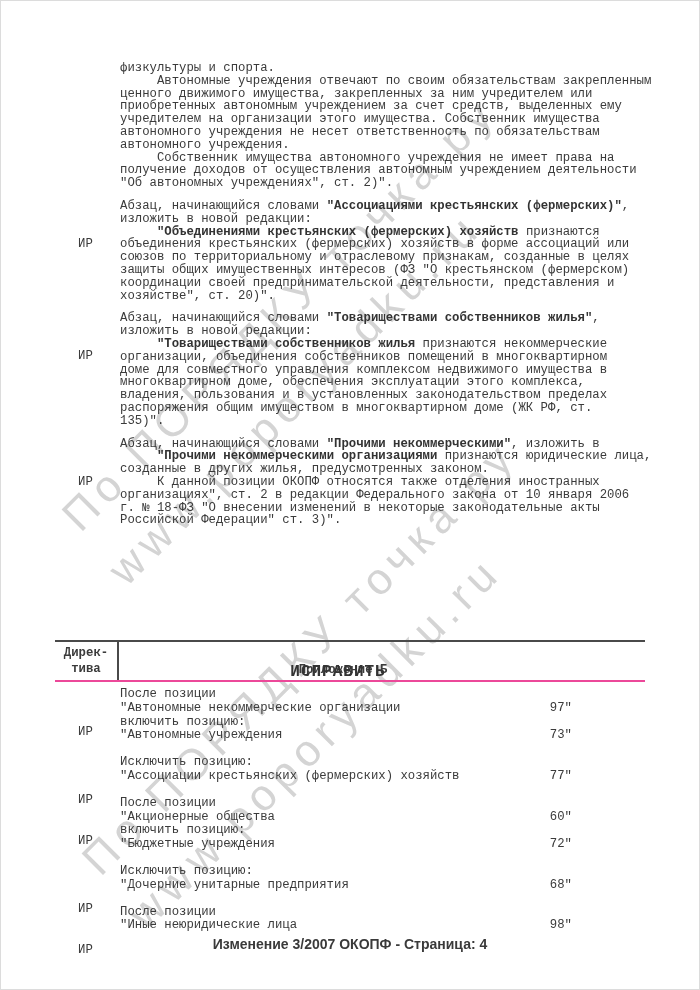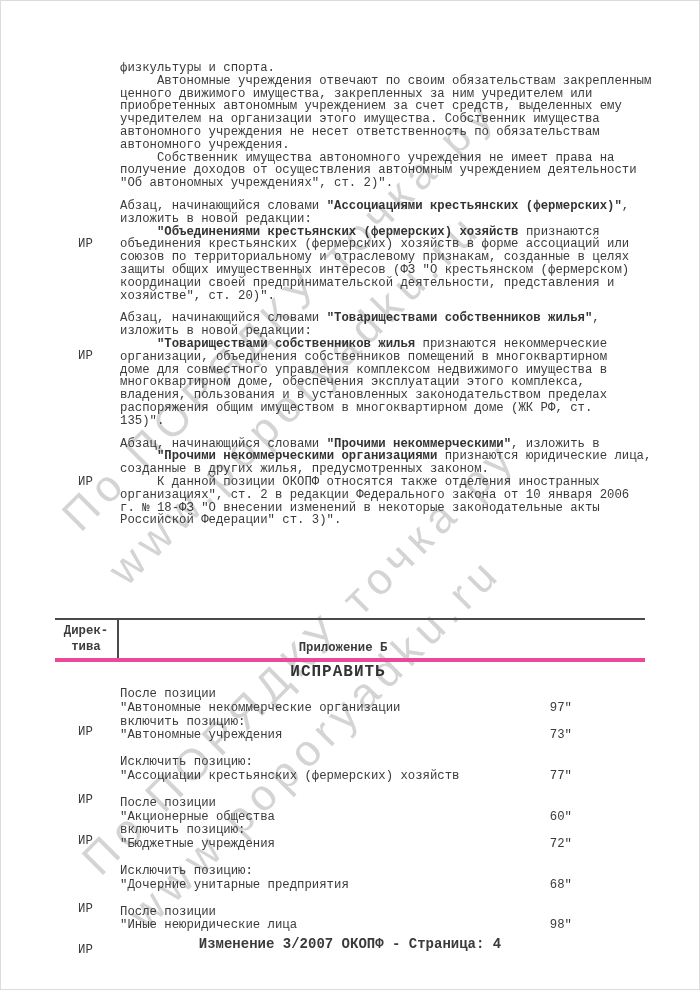--- a/index.html
+++ b/index.html
@@ -24,22 +24,22 @@
   .doc { position:absolute; left:0; top:62px; width:700px; z-index:1; }
   .block {
     position:relative; padding-left:120px; padding-right:40px;
     font-size:12.3px; line-height:12.8px; margin-bottom:10px;
   }
   .line { white-space:pre; }
   .line b { font-weight:bold; color:#333333; }
   .ir-label { position:absolute; left:78px; top:0;margin-top:38px; }
   
   .table-header {
-    position:absolute; left:55px; top:618px; width:590px; height:38px; z-index:1;
-    border-top:2px solid #4a4a4a; border-bottom:4px solid #ec4899;
+    position:absolute; left:55px; top:640px; width:590px; height:38px; z-index:1;
+    border-top:2px solid #4a4a4a; border-bottom:2px solid #ec4899;
     font-size:12.3px; font-weight:bold; color:#3b3b3b;
   }
   .th-divider { position:absolute; left:62px; top:0; bottom:0; width:2px; background:#4a4a4a; }
   .th-left {
     position:absolute; left:0; top:4px; width:62px; text-align:center;
     white-space:pre; line-height:15.5px;
   }
   .th-right { position:absolute; left:64px; right:78px; top:6px; text-align:center;margin-top:15px; }
   .action-label {
     position:absolute; left:112px; top:663px; width:452px; z-index:1;
@@ -49,21 +49,21 @@
   .rows { position:absolute; left:0; top:688px; width:700px; z-index:1; }
   .row {
     position:relative; padding-left:120px;
     font-size:12.3px; line-height:13.8px; margin-bottom:13px;
   }
   .row .line { position:relative; width:452px; white-space:pre; }
   .num { position:absolute; right:0; top:0; }
   
   .footer {
     position:absolute; left:0; top:936px; width:700px; z-index:1;
-    text-align:center; font-family:Liberation Mono, monospace;
+    text-align:center; font-family:Liberation Sans, sans-serif;
     font-size:14px; font-weight:600; color:#3a3a3a;
   }
 </style>
 </head>
 <body>
 
 <div class="page">
 
   <div class="watermark-layer">
     <div class="wm wm-a1" style="color: rgb(212, 212, 212);">По ПОРЯДКУ точка ру</div>

